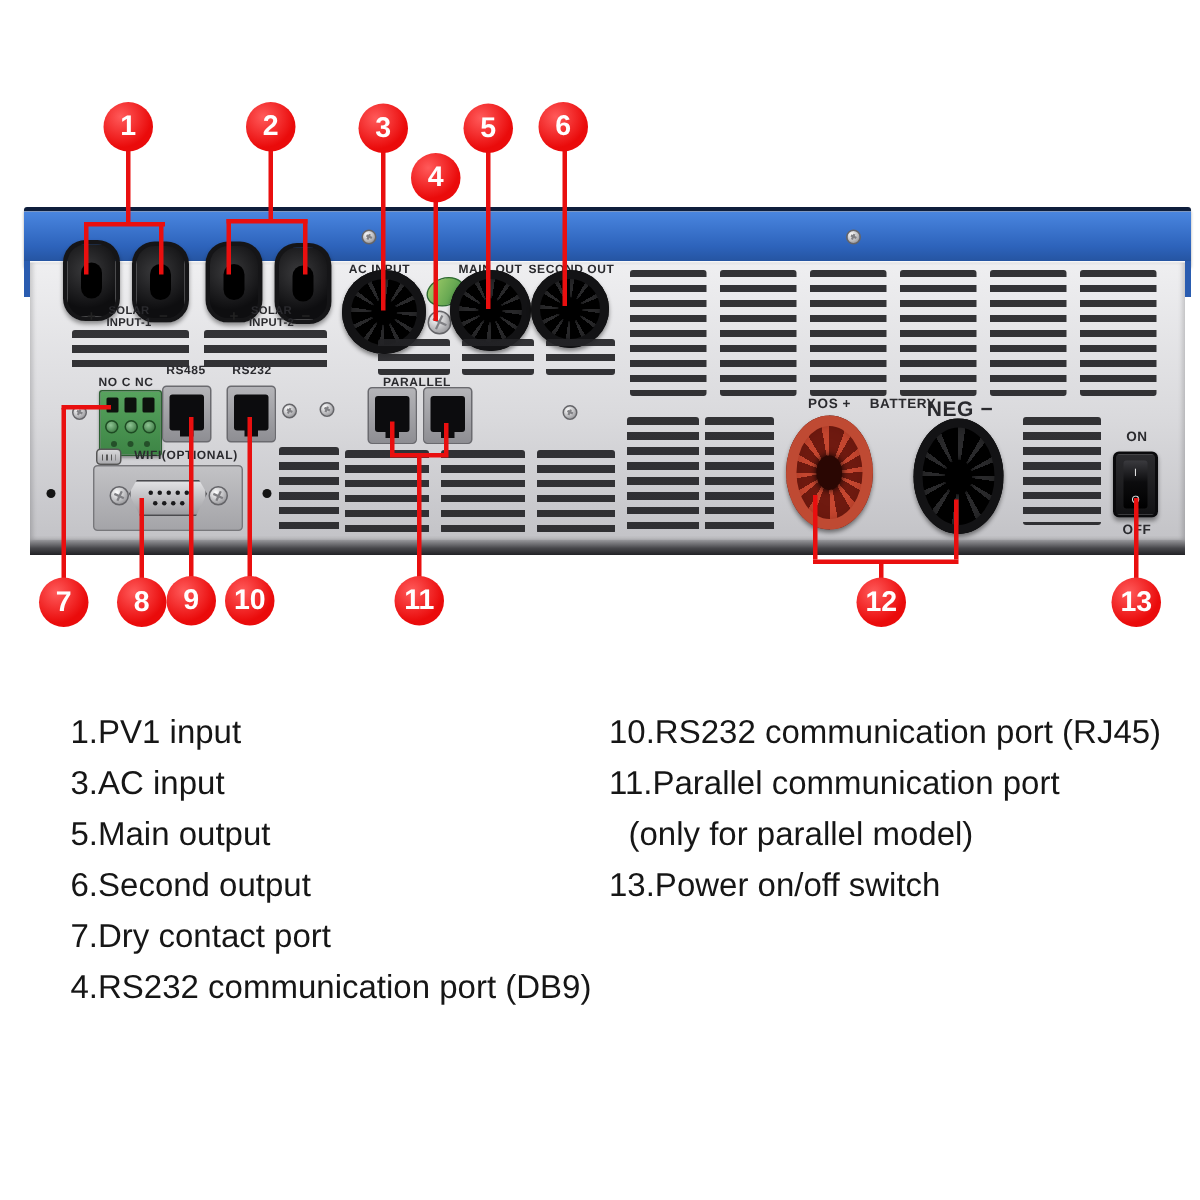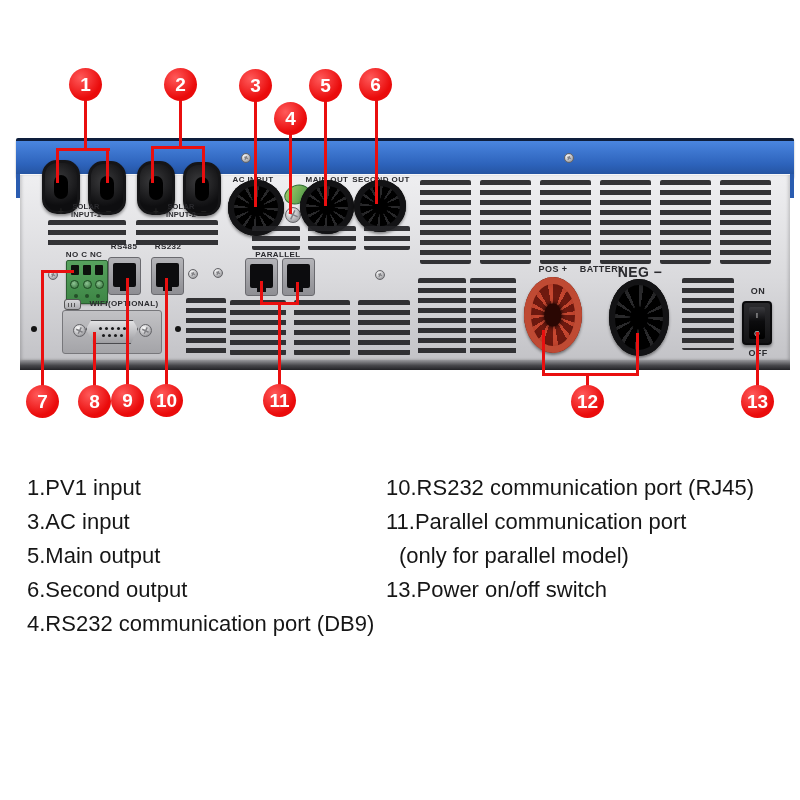--- a/index.html
+++ b/index.html
@@ -85,21 +85,21 @@
   .rocker .ri{display:block;margin-top:5px;}
   .rocker .ro{display:block;margin-top:10px;}
   
   .co{position:absolute;width:33px;height:33px;border-radius:50%;
       background:radial-gradient(circle at 35% 30%,#ff5a5a,#ea0b0b 65%);
       color:#fff;font-size:19px;font-weight:bold;display:flex;align-items:center;justify-content:center;
       z-index:6;}
   .vl,.hl{position:absolute;background:#e90f0f;z-index:5;}
   .vl{width:3px;} .hl{height:3px;}
   
-  .legend-col{position:absolute;top:471px;font-size:22px;color:#161616;line-height:34px;white-space:nowrap;}
+  .legend-col{position:absolute;top:471px;font-size:22px;color:#161616;line-height:34px;white-space:nowrap;margin-left:20px;}
   .lg-indent{padding-left:13px;}
 </style>
 </head>
 <body>
 
 <div class="canvas">
 
   <div class="device">
     <div class="band">
       <div class="screw" style="left:225px;top:12px;width:10px;height:10px;"></div>
@@ -282,20 +282,21 @@
   <div class="co" style="left:150px;top:384px;">10</div>
   <div class="co" style="left:263px;top:384px;">11</div>
   <div class="co" style="left:571px;top:385px;">12</div>
   <div class="co" style="left:741px;top:385px;">13</div>
 
   <div class="legend-col" style="left:27px;">
     <div>1.PV1 input</div>
     <div>3.AC input</div>
     <div>5.Main output</div>
     <div>6.Second output</div>
+    <div>7.Dry contact port</div>
     <div>4.RS232 communication port (DB9)</div>
   </div>
   <div class="legend-col" style="left:386px;">
     <div>10.RS232 communication port (RJ45)</div>
     <div>11.Parallel communication port</div>
     <div class="lg-indent">(only for parallel model)</div>
     <div>13.Power on/off switch</div>
   </div>
 
 </div>

